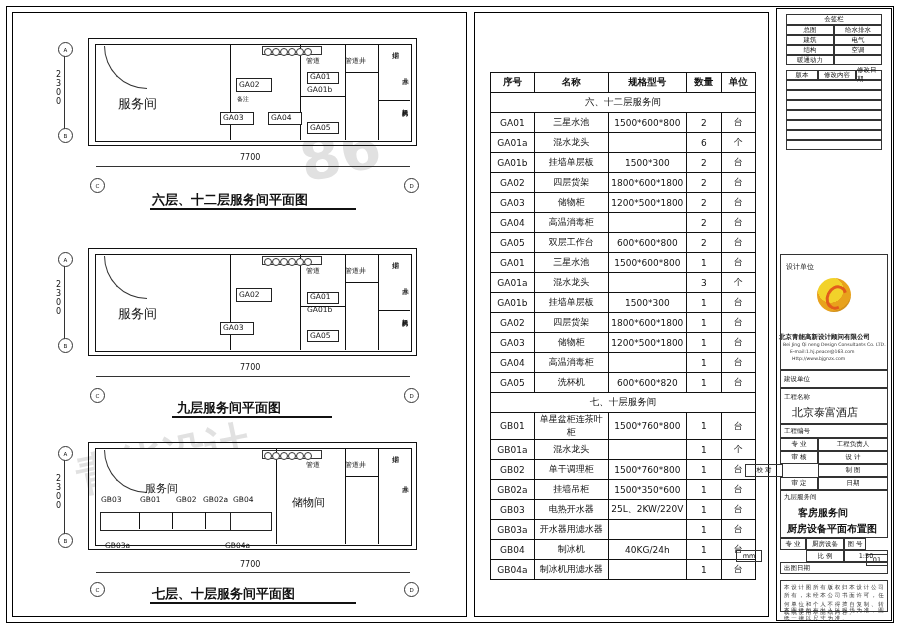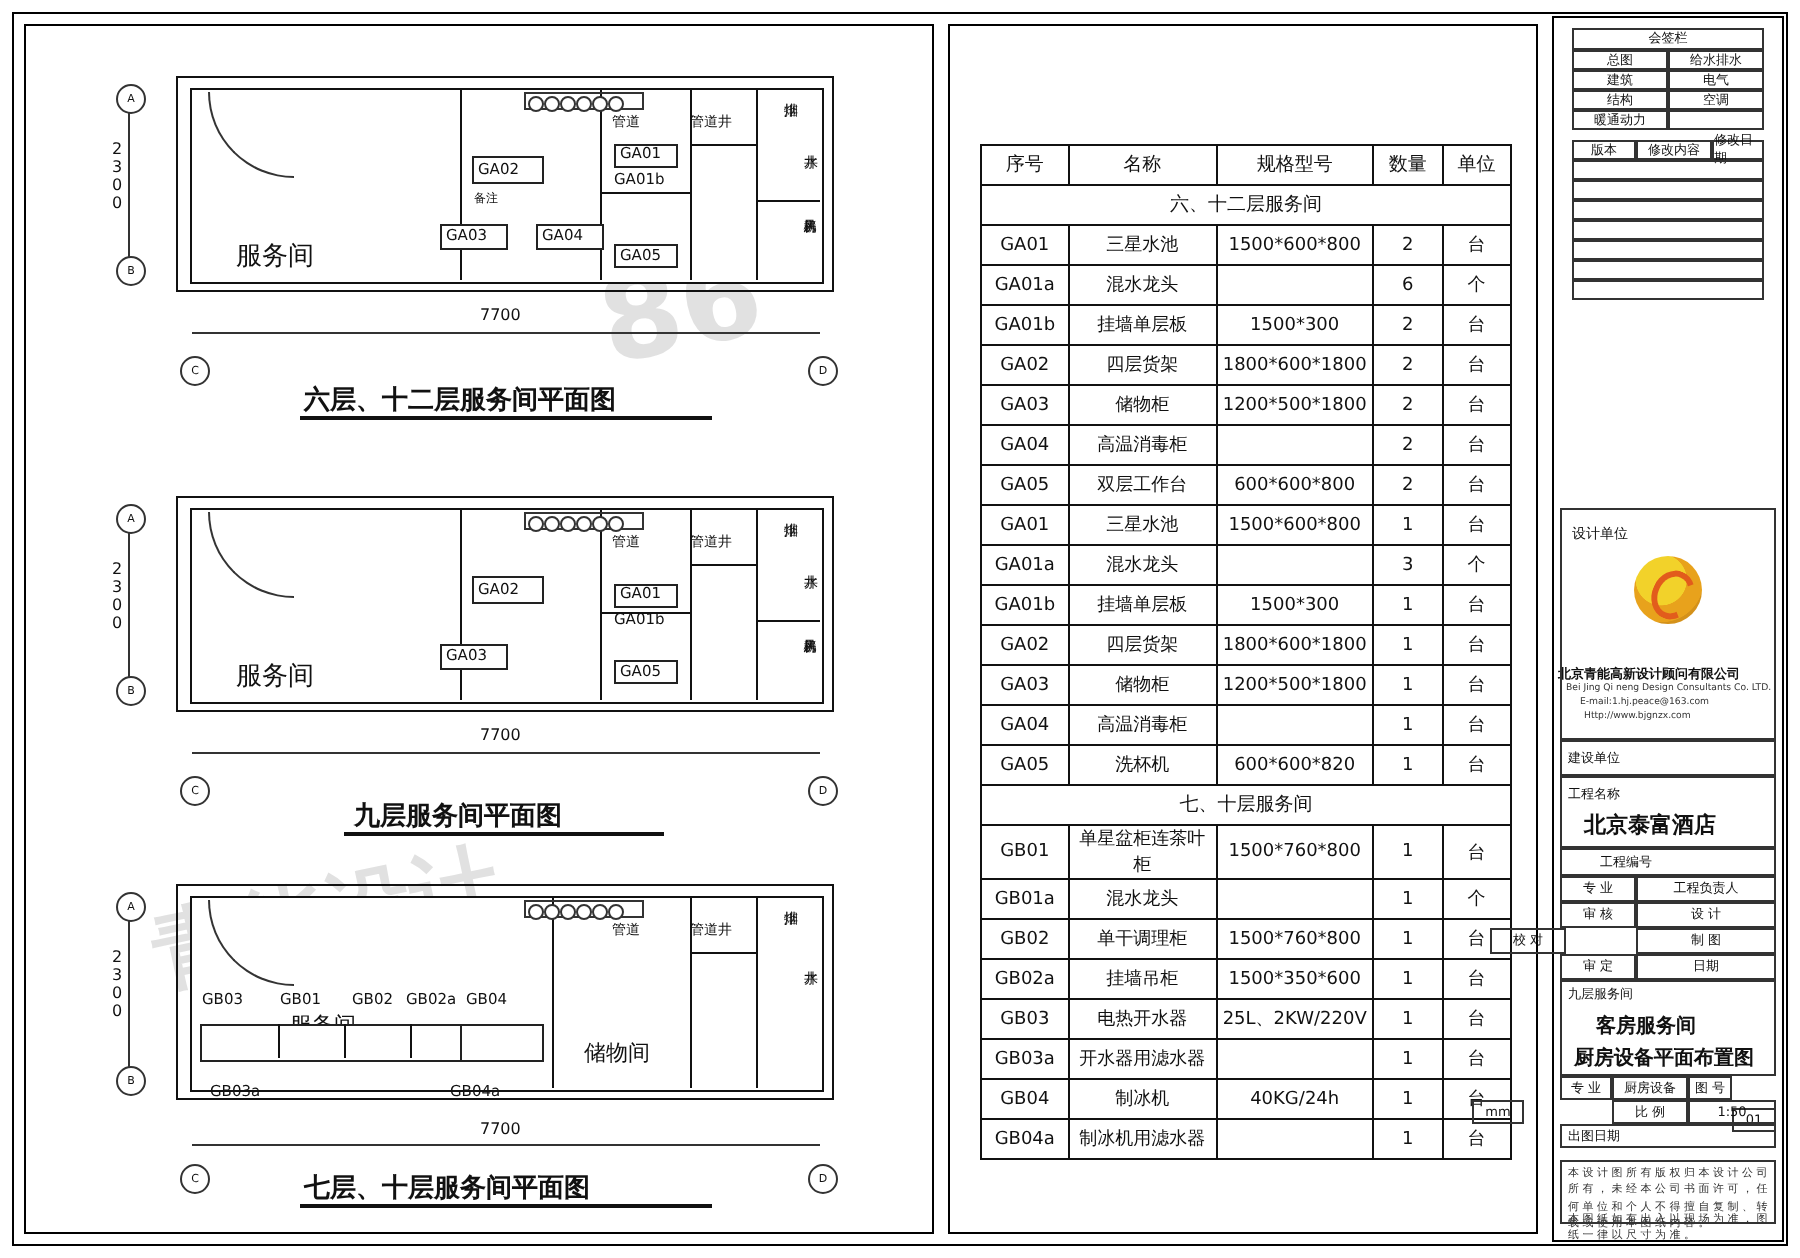--- a/index.html
+++ b/index.html
@@ -12,35 +12,35 @@
   #outer-border{left:6px;top:6px;width:888px;height:617px;border:1px solid #000;}
   #left-panel{left:12px;top:12px;width:455px;height:605px;border:1px solid #000;}
   #mid-panel{left:474px;top:12px;width:295px;height:605px;border:1px solid #000;}
   #right-panel{left:776px;top:8px;width:116px;height:613px;border:1px solid #000;}
 
   
   .plan-wrap{position:absolute;}
   .plan-outline{position:absolute;border:1.6px solid #111;background:#fff;}
   .wall{position:absolute;background:#111;}
   .lbl{position:absolute;font-size:9px;color:#111;white-space:nowrap;}
-  .lbl-big{position:absolute;font-size:13px;color:#111;white-space:nowrap;margin-top:24px;}
+  .lbl-big{position:absolute;font-size:13px;color:#111;white-space:nowrap;}
   .tag{position:absolute;font-size:7.5px;color:#111;white-space:nowrap;}
   .tiny{position:absolute;font-size:6px;color:#111;white-space:nowrap;}
   .dimline{position:absolute;background:#333;height:1px;}
   .dimv{position:absolute;background:#333;width:1px;}
   .title-under{position:absolute;font-size:13px;font-weight:bold;white-space:nowrap;}
   .title-rule{position:absolute;height:2px;background:#111;}
   .circ{position:absolute;border:1px solid #333;border-radius:50%;font-size:5.5px;display:flex;align-items:center;justify-content:center;color:#111;background:#fff;}
   .eq{position:absolute;border:1px solid #222;background:#fff;}
   .door-arc{position:absolute;border:1px solid #333;border-radius:0 0 0 100%;border-right:none;border-top:none;}
 
   
   #equip-table{position:absolute;left:490px;top:72px;width:266px;border-collapse:collapse;font-size:9px;}
   #equip-table td,#equip-table th{border:1px solid #111;height:19px;text-align:center;color:#111;font-weight:normal;padding:0 1px;}
-  #equip-table th{font-size:9.5px;font-weight:normal;}
+  #equip-table th{font-size:9.5px;font-weight:bold;}
   #equip-table td.c0,#equip-table th.c0{width:42px;}
   #equip-table td.c1,#equip-table th.c1{width:78px;}
   #equip-table td.c2,#equip-table th.c2{width:76px;}
   #equip-table td.c3,#equip-table th.c3{width:34px;}
   #equip-table td.c4,#equip-table th.c4{width:34px;}
   tr.group td{font-weight:bold;font-size:9.5px;margin-left:24px;}
 
   
   .rb-cell{position:absolute;border:1px solid #333;box-sizing:border-box;font-size:6.5px;display:flex;align-items:center;justify-content:center;color:#111;}
   .rb-txt{position:absolute;font-size:7px;color:#111;white-space:nowrap;}
@@ -430,24 +430,24 @@
     <div class="rb-sub" style="left:779px;top:333px;font-size:6.5px;font-weight:bold;color:#111;">北京青能高新设计顾问有限公司</div>
     <div class="rb-sub" style="left:783px;top:342px;font-size:4.6px;">Bei Jing Qi neng Design Consultants Co. LTD.</div>
     <div class="rb-sub" style="left:790px;top:349px;font-size:4.6px;">E-mail:1.hj.peace@163.com</div>
     <div class="rb-sub" style="left:792px;top:356px;font-size:4.6px;">Http://www.bjgnzx.com</div>
     <div class="rb-cell" style="left:780px;top:254px;width:108px;height:116px;border:1px solid #333;"></div>
 
     <div class="rb-cell" style="left:780px;top:370px;width:108px;height:18px;border:1px solid #333;justify-content:flex-start;padding-left:3px;">建设单位</div>
 
     <div class="rb-cell" style="left:780px;top:388px;width:108px;height:36px;border:1px solid #333;flex-direction:column;align-items:flex-start;padding-left:3px;">
       <span style="font-size:6.5px;">工程名称</span>
-      <span style="font-size:11px;font-weight:bold;margin-top:3px;margin-left:8px;">北京泰富酒店</span>
+      <span style="font-size:11px;font-weight:normal;margin-top:3px;margin-left:8px;">北京泰富酒店</span>
     </div>
 
-    <div class="rb-cell" style="left:780px;top:424px;width:108px;height:14px;border:1px solid #333;justify-content:flex-start;padding-left:19px;">工程编号</div>
+    <div class="rb-cell" style="left:780px;top:424px;width:108px;height:14px;border:1px solid #333;justify-content:flex-start;padding-left:3px;">工程编号</div>
 
     <div class="rb-cell" style="left:780px;top:438px;width:38px;height:13px;">专 业</div>
     <div class="rb-cell" style="left:818px;top:438px;width:70px;height:13px;">工程负责人</div>
     <div class="rb-cell" style="left:780px;top:451px;width:38px;height:13px;">审 核</div>
     <div class="rb-cell" style="left:818px;top:451px;width:70px;height:13px;">设 计</div>
     <div class="rb-cell" style="left:745px;top:464px;width:38px;height:13px;">校 对</div>
     <div class="rb-cell" style="left:818px;top:464px;width:70px;height:13px;">制 图</div>
     <div class="rb-cell" style="left:780px;top:477px;width:38px;height:13px;">审 定</div>
     <div class="rb-cell" style="left:818px;top:477px;width:70px;height:13px;">日期</div>
 

